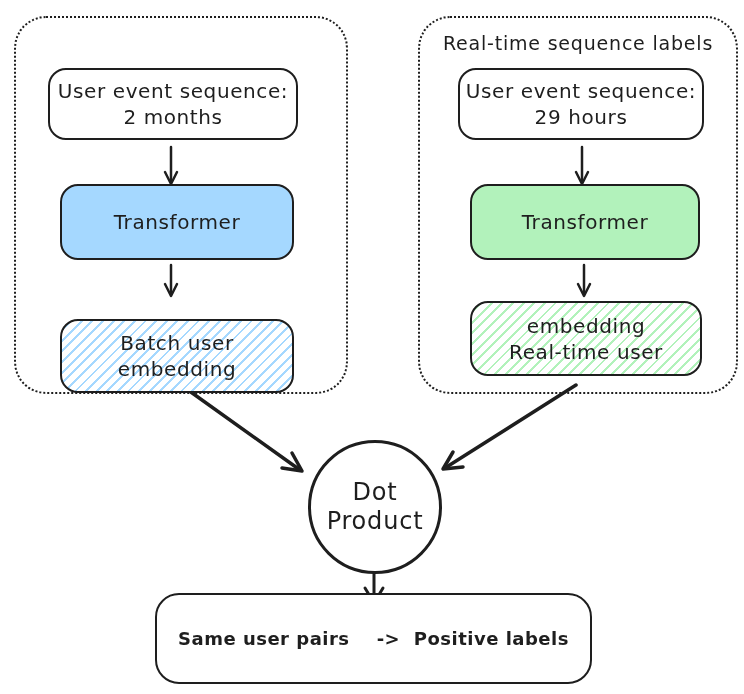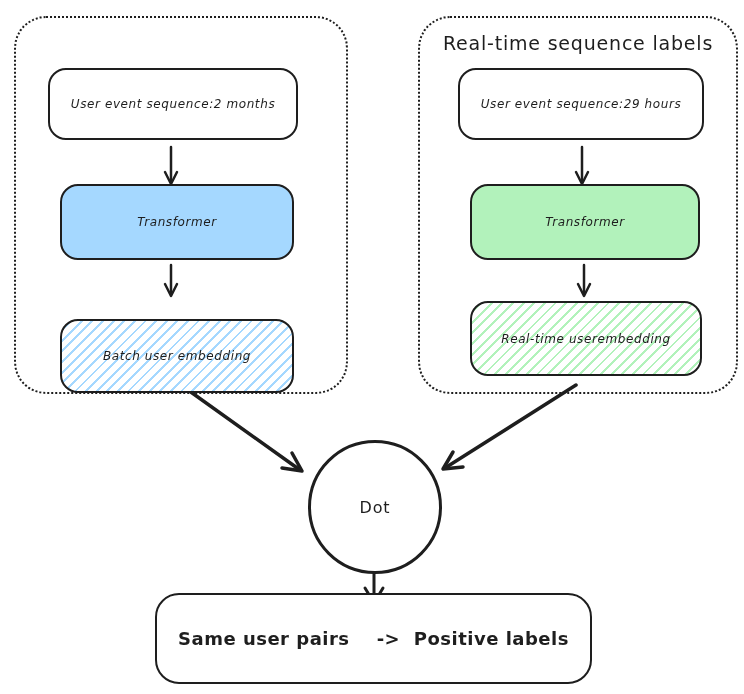--- a/index.html
+++ b/index.html
@@ -12,39 +12,39 @@
   }
   .arrow-layer{position:absolute;left:0;top:0;width:744px;height:694px;pointer-events:none;}
   .panel{
     position:absolute; border:2.5px dotted var(--stroke); border-radius:32px;
   }
   .panel-title{
     position:absolute; left:0; right:0; text-align:center;
     font-size:19px; letter-spacing:0.8px; white-space:nowrap;
   }
   .node{
-    position:absolute; display:flex; flex-direction:row; justify-content:center;
+    position:absolute; display:flex; flex-direction:column; justify-content:center;
     align-items:center; text-align:center; border:2.5px solid var(--stroke);
-    border-radius:18px; font-size:12px; letter-spacing:0.6px; line-height:26px;
-    background:#fff; box-sizing:border-box;font-style:italic;
+    border-radius:18px; font-size:20px; letter-spacing:0.6px; line-height:26px;
+    background:#fff; box-sizing:border-box;
   }
   .node.blue{background:var(--blue-fill);}
   .node.green{background:var(--green-fill);}
   .node.hatch-blue{
     background:repeating-linear-gradient(135deg,#ffffff 0 5.5px,var(--blue-fill) 5.5px 7.5px);
     margin-top:18px;
   }
   .node.hatch-green{
     background:repeating-linear-gradient(135deg,#ffffff 0 5.5px,var(--green-fill) 5.5px 7.5px);
   }
   .circle-node{
     position:absolute; left:308px; top:440px; width:128px; height:128px;
     border:3px solid var(--stroke); border-radius:50%; background:#fff;
     display:flex; flex-direction:column; justify-content:center; align-items:center;
-    font-size:16px; letter-spacing:0.8px; line-height:29px;
+    font-size:24px; letter-spacing:0.8px; line-height:29px;
   }
   .output-box{
     position:absolute; left:155px; top:593px; width:437px; height:91px;
     border:2.5px solid var(--stroke); border-radius:24px; background:#fff;
     display:flex; flex-direction:column; justify-content:center; align-items:center;
     font-size:18px; letter-spacing:0.5px; line-height:30px; box-sizing:border-box;
   }
   .pre{white-space:pre;font-weight:bold;}
   svg line, svg polyline{stroke:var(--stroke); fill:none; stroke-linecap:round; stroke-linejoin:round;}
 </style>
@@ -107,26 +107,27 @@
   <section class="panel" style="left:418px;top:16px;width:316px;height:374px;">
     <div class="panel-title" style="top:14px;">Real-time sequence labels</div>
     <div class="node" style="left:38px;top:50px;width:246px;height:72px;">
       <span>User event sequence:</span>
       <span>29 hours</span>
     </div>
     <div class="node green" style="left:50px;top:166px;width:230px;height:76px;">
       <span>Transformer</span>
     </div>
     <div class="node hatch-green" style="left:50px;top:283px;width:232px;height:75px;">
+      <span>embedding</span>
       <span>Real-time user</span>
-      <span>embedding</span>
     </div>
   </section>
 
   <div class="circle-node">
     <span>Dot</span>
+    <span>Product</span>
   </div>
 
   <div class="output-box">
     <span class="pre">Same user pairs    -&gt;  Positive labels</span>
   </div>
 
 </div>
 
 </body></html>

